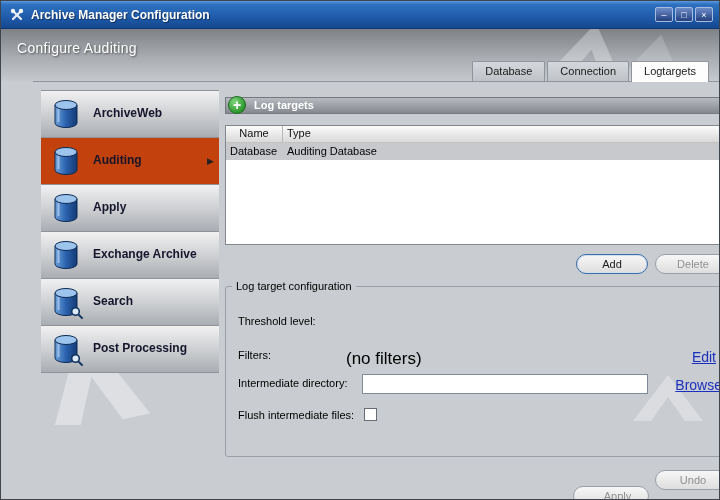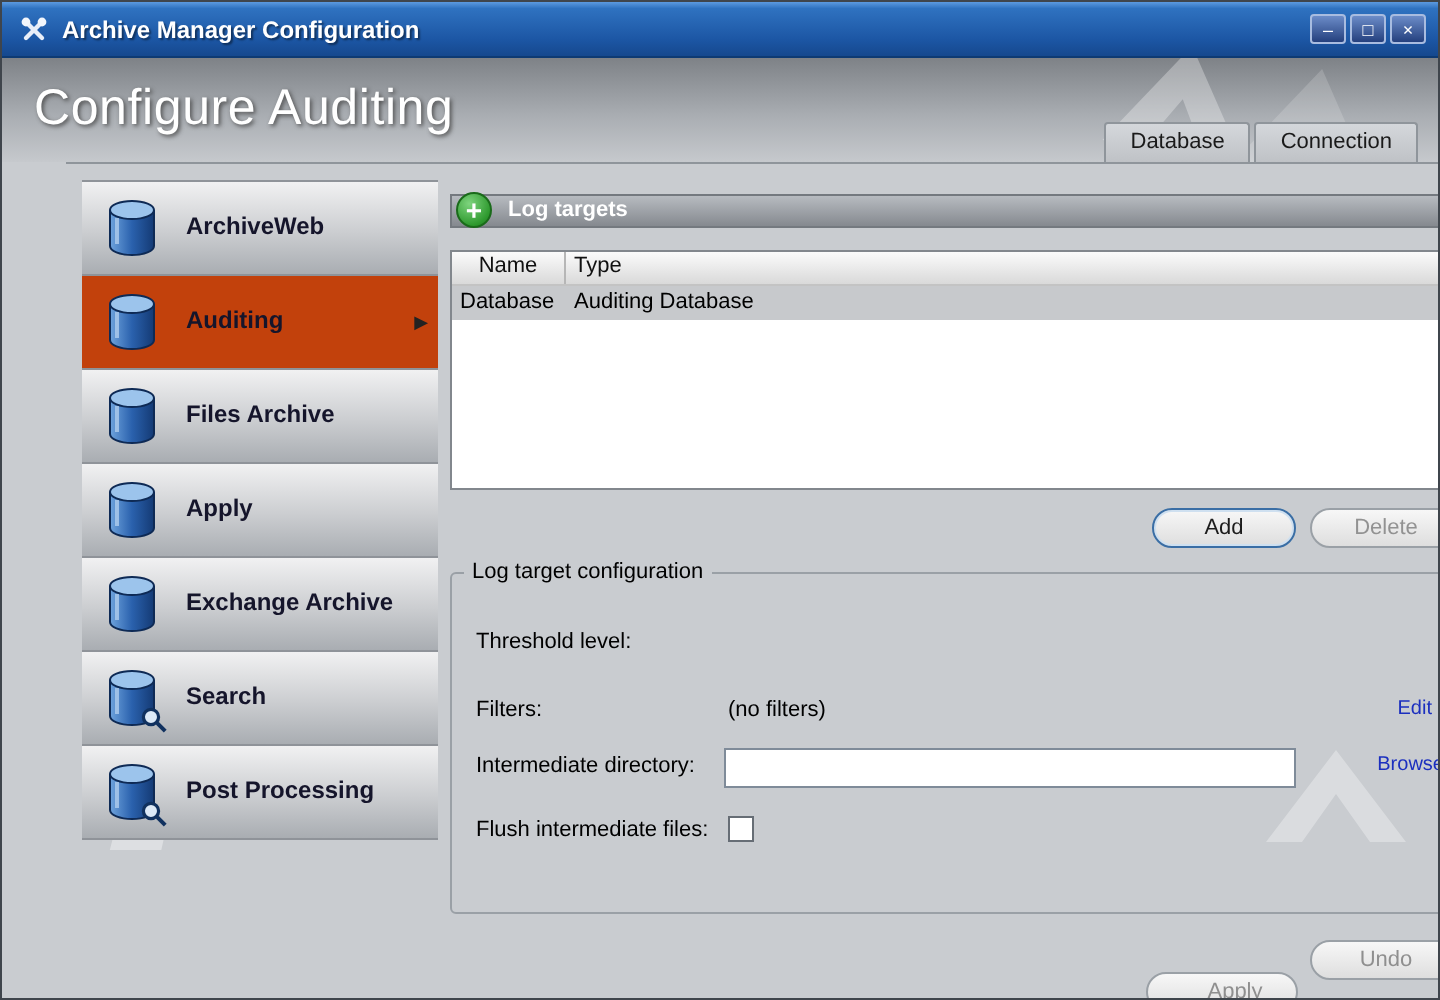--- a/index.html
+++ b/index.html
@@ -25,21 +25,21 @@
     background:linear-gradient(180deg,#6c8cc8,#24407e); padding:0;
     font-family:"Liberation Sans", sans-serif;
   }
   
   .header {
     position:absolute; top:28px; left:0; width:100%; height:52px;
     background:linear-gradient(180deg,#7e8287 0%,#a9adb2 55%,#c6c9cd 100%);
     overflow:hidden;
   }
   .page-title {
-    position:absolute; left:16px; top:11px; font-size:25px; color:#fff;
+    position:absolute; left:16px; top:11px; font-size:14px; color:#fff;
     text-shadow:1px 1px 2px rgba(70,70,70,.9); letter-spacing:.3px;
   }
   
   .tabs {
     position:absolute; top:60px; right:10px; height:20px; display:flex; z-index:5;
   }
   .tab {
     height:20px; padding:0 12px; margin-left:2px; font-size:11px; color:#1a1a1a;
     line-height:19px; background:linear-gradient(180deg,#d4d7db,#bfc2c6);
     border:1px solid #8f959b; border-bottom:none; border-radius:2px 2px 0 0; cursor:default;
@@ -96,37 +96,37 @@
   .btn-apply { left:348px; top:404px; width:76px; color:#8f8f8f;padding-left:13px; }
   .btn-undo { left:430px; top:388px; width:76px; color:#8f8f8f; }
   
   .group {
     position:absolute; left:0; top:198px; width:506px; height:177px;
     border:1px solid #9aa0a6; border-radius:3px;
   }
   .group legend { font-size:11px; color:#000; margin-left:6px; padding:0 4px; }
   .frow { position:absolute; left:0; width:100%; height:20px; }
   .flabel { position:absolute; left:12px; top:3px; font-size:11px; color:#000; }
-  .fvalue { position:absolute; left:138px; top:3px; font-size:11px; color:#000; }
+  .fvalue { position:absolute; left:120px; top:3px; font-size:17px; color:#000; }
   .row-threshold { top:20px; } .row-filters { top:54px; } .row-dir { top:82px; } .row-flush { top:114px; }
   .combo {
     position:absolute; left:136px; top:0; width:122px; height:20px; background:#fff;
     border:1px solid #7f8b99; display:flex; cursor:default;
   }
   .combo-value { flex:1; font-size:11px; padding:3px 0 0 5px; color:#000; }
   .combo-btn {
     width:17px; height:18px; background:linear-gradient(180deg,#f2f2f2,#c7c7c7);
     border-left:1px solid #9aa0a6; display:flex; align-items:center; justify-content:center;
   }
   .tri-down { width:0; height:0; border-left:4px solid transparent; border-right:4px solid transparent; border-top:5px solid #333; }
   .txt-input {
     position:absolute; left:136px; top:0; width:286px; height:20px; background:#fff;
     border:1px solid #7f8b99; font-size:11px; padding:2px 4px; font-family:"Liberation Sans", sans-serif;
   }
-  .link { position:absolute; font-size:10px; color:#1b2fbf; cursor:pointer; }
+  .link { position:absolute; font-size:14px; color:#1b2fbf; text-decoration:underline; cursor:pointer; }
   .link-edit { right:14px; top:3px; }
   .link-browse { right:8px; top:3px; }
   .checkbox {
     position:absolute; left:138px; top:2px; width:13px; height:13px; background:#fff;
     border:1px solid #666d75; cursor:default;
   }
   
   .wm { position:absolute; pointer-events:none; }
   .wm1 { right:18px; top:-2px; }
   .wm2 { left:-12px; bottom:-8px; }
@@ -172,20 +172,21 @@
         <path d="M24 54 L60 0 L96 54 L76 54 L60 27 L44 54 Z"></path>
         <path d="M90 54 L126 0 L162 54 L142 54 L126 27 L110 54 Z" opacity="0.55"></path>
       </g>
     </svg>
     <div class="page-title">Configure Auditing</div>
   </div>
 
   <div class="tabs">
     <div class="tab">Database</div>
     <div class="tab">Connection</div>
+    <div class="tab active">Logtargets</div>
   </div>
 
   <div class="content">
 
     <svg class="wm wm2" width="140" height="100" viewBox="0 0 140 100">
       <g transform="rotate(-12 70 50)" fill="rgba(255,255,255,0.38)">
         <path d="M20 100 L70 0 L120 100 L92 100 L70 52 L48 100 Z"></path>
       </g>
     </svg>
     <svg class="wm wm3" width="90" height="46" viewBox="0 0 90 46">
@@ -213,30 +214,20 @@
             <path d="M4 7 L4 25 A11 4.5 0 0 0 26 25 L26 7" fill="url(#dbg)" stroke="#0e2a55"></path>
             <ellipse cx="15" cy="7" rx="11" ry="4.5" fill="#9cc4ec" stroke="#0e2a55"></ellipse>
             <path d="M7.5 11 L7.5 24" stroke="#bcd6f2" stroke-width="2" opacity="0.7"></path>
           </svg>
         </span>
         <span class="side-label">Auditing</span>
         <span class="active-arrow">▶</span>
       </div>
 
 
-      <div class="side-item">
-        <span class="icon-wrap">
-          <svg width="30" height="32" viewBox="0 0 30 32">
-            <path d="M4 7 L4 25 A11 4.5 0 0 0 26 25 L26 7" fill="url(#dbg)" stroke="#0e2a55"></path>
-            <ellipse cx="15" cy="7" rx="11" ry="4.5" fill="#9cc4ec" stroke="#0e2a55"></ellipse>
-            <path d="M7.5 11 L7.5 24" stroke="#bcd6f2" stroke-width="2" opacity="0.7"></path>
-          </svg>
-        </span>
-        <span class="side-label">Files Archive</span>
-      </div>
 
       <div class="side-item">
         <span class="icon-wrap">
           <svg width="30" height="32" viewBox="0 0 30 32">
             <path d="M4 7 L4 25 A11 4.5 0 0 0 26 25 L26 7" fill="url(#dbg)" stroke="#0e2a55"></path>
             <ellipse cx="15" cy="7" rx="11" ry="4.5" fill="#9cc4ec" stroke="#0e2a55"></ellipse>
             <path d="M7.5 11 L7.5 24" stroke="#bcd6f2" stroke-width="2" opacity="0.7"></path>
           </svg>
         </span>
         <span class="side-label">Apply</span>

